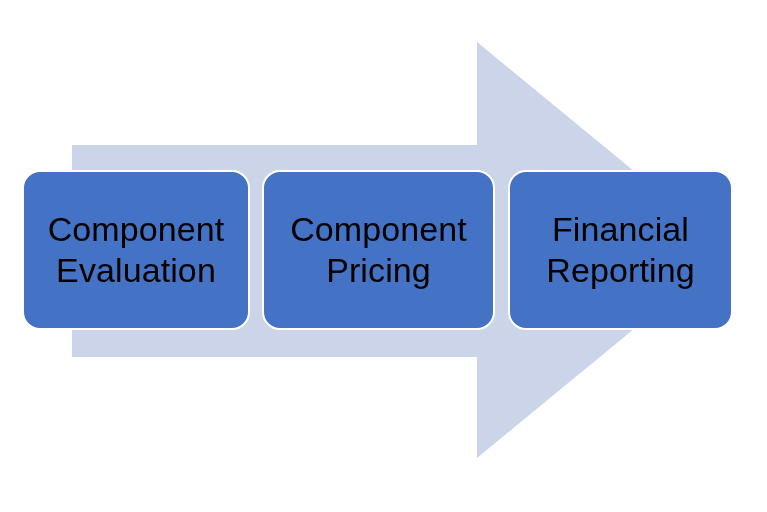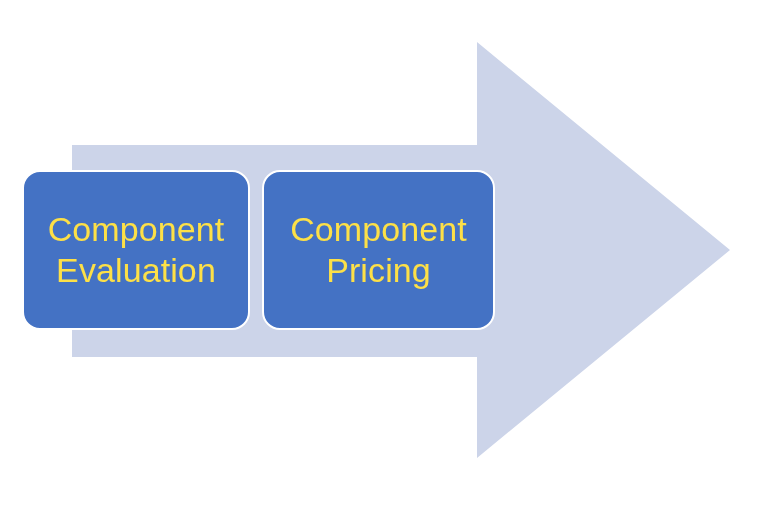--- a/index.html
+++ b/index.html
@@ -32,21 +32,21 @@
     box-sizing: border-box;
     border-radius: 18px;
     border: 2px solid #ffffff;
     display: flex;
     align-items: center;
     justify-content: center;
     text-align: center;
   }
 
   .step-label {
-    color: #fde047;
+    color: #000000;
     font-size: 34px;
     font-weight: 400;
     line-height: 1.22;
     letter-spacing: 0.1px;
     white-space: pre-line;
     padding: 0 8px;
   }
 </style>
 </head>
 <body>
@@ -60,14 +60,18 @@
   <div class="step-box" style="left:22px; top:170px; width:228px; height:160px; background:#4472c4;">
     <span class="step-label">Component
 Evaluation</span>
   </div>
 
   <div class="step-box" style="left:262px; top:170px; width:233px; height:160px; background:#4472c4;">
     <span class="step-label">Component
 Pricing</span>
   </div>
 
+  <div class="step-box" style="left:508px; top:170px; width:225px; height:160px; background:#4472c4;">
+    <span class="step-label">Financial
+Reporting</span>
+  </div>
 
 </div>
 
 </body></html>

